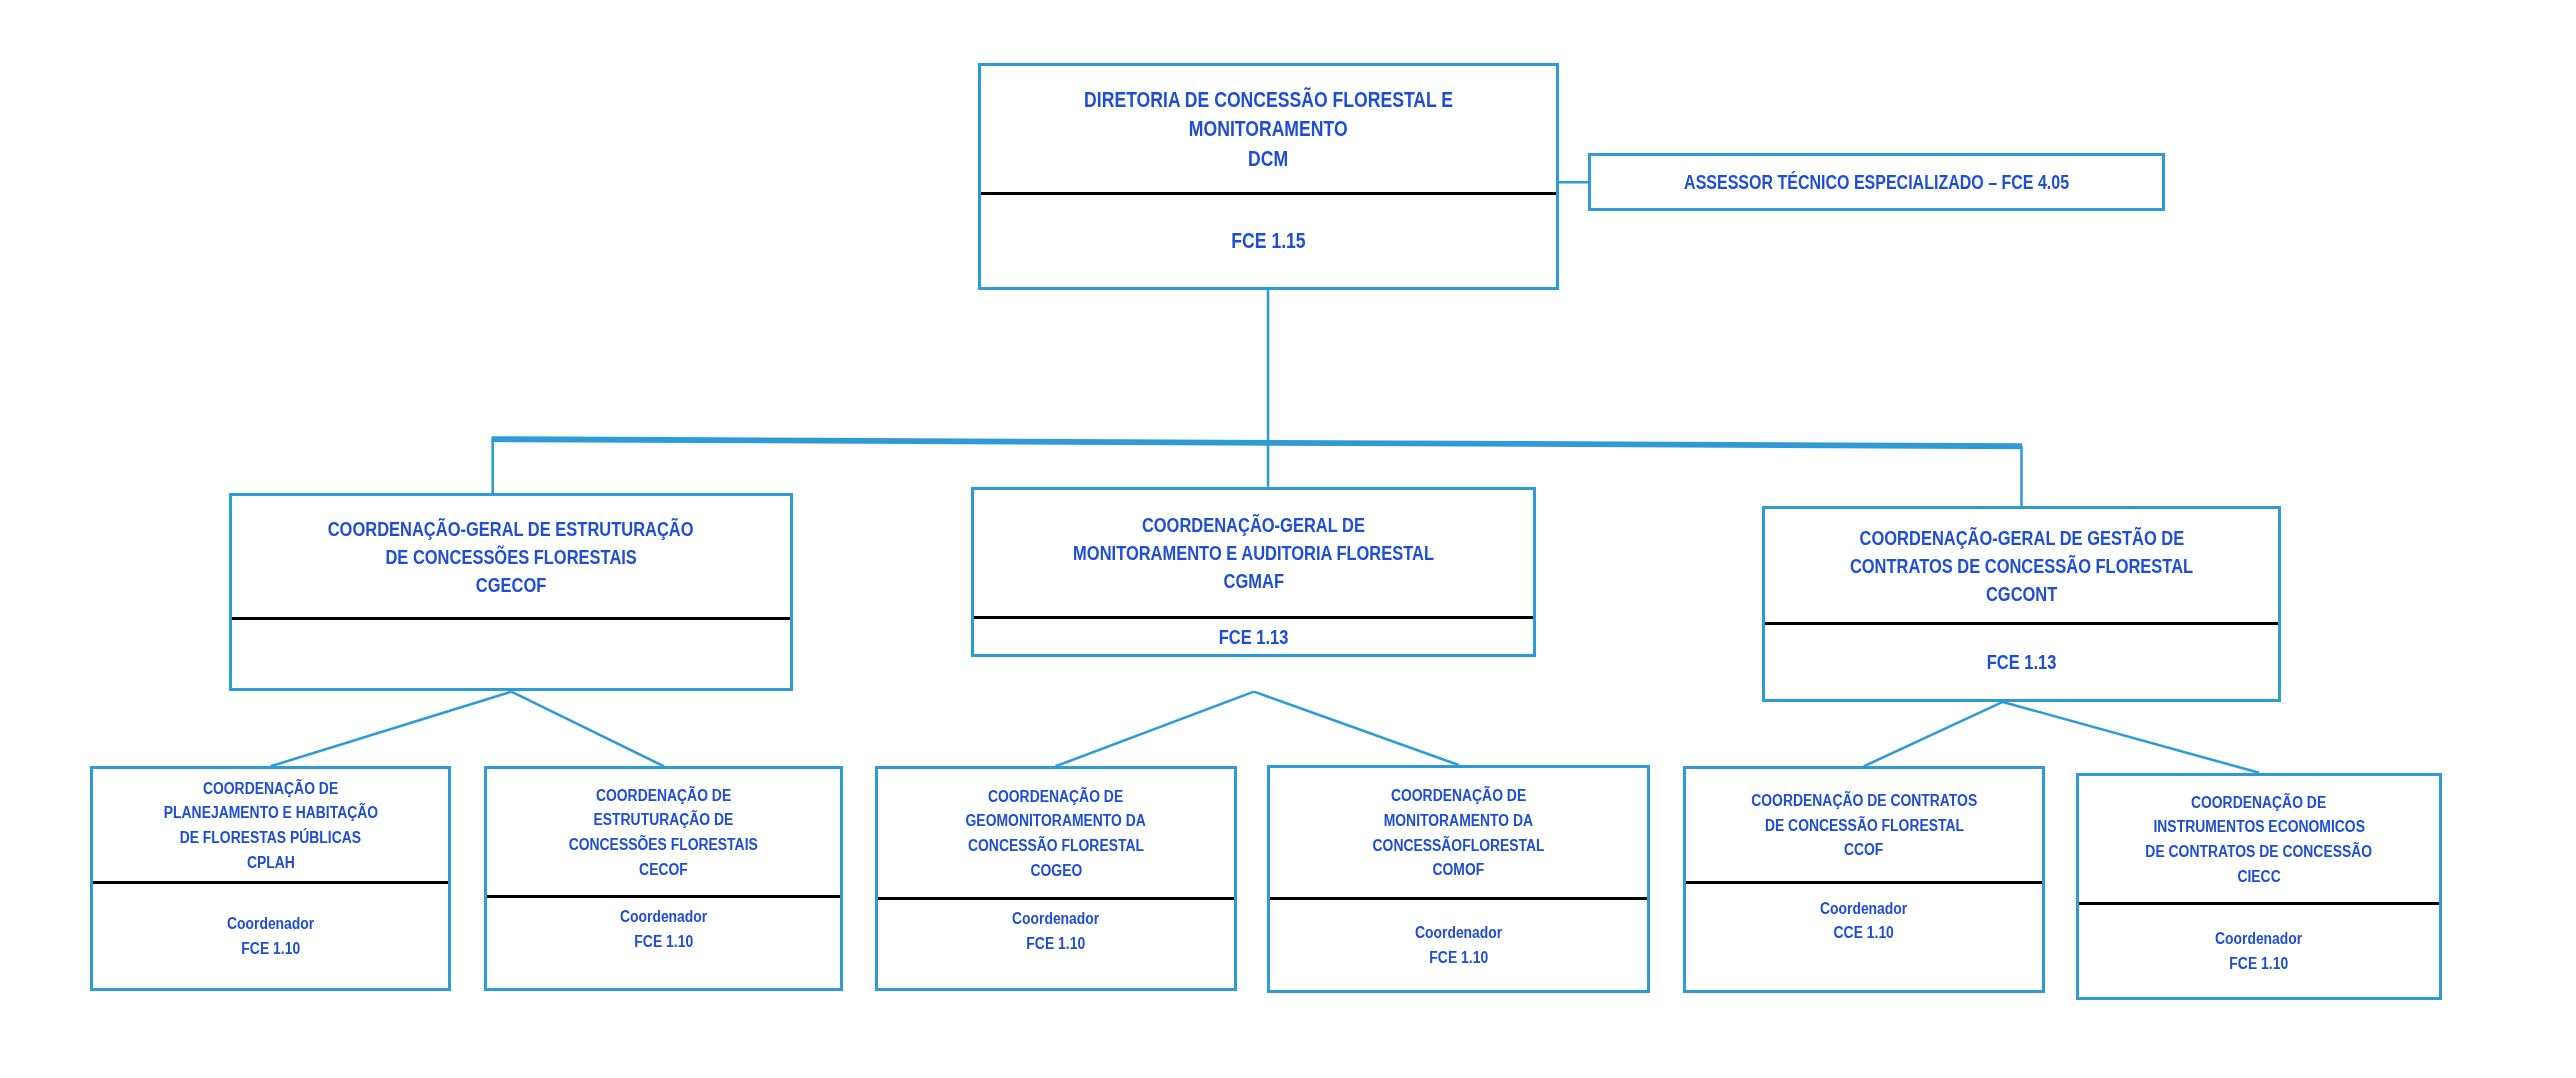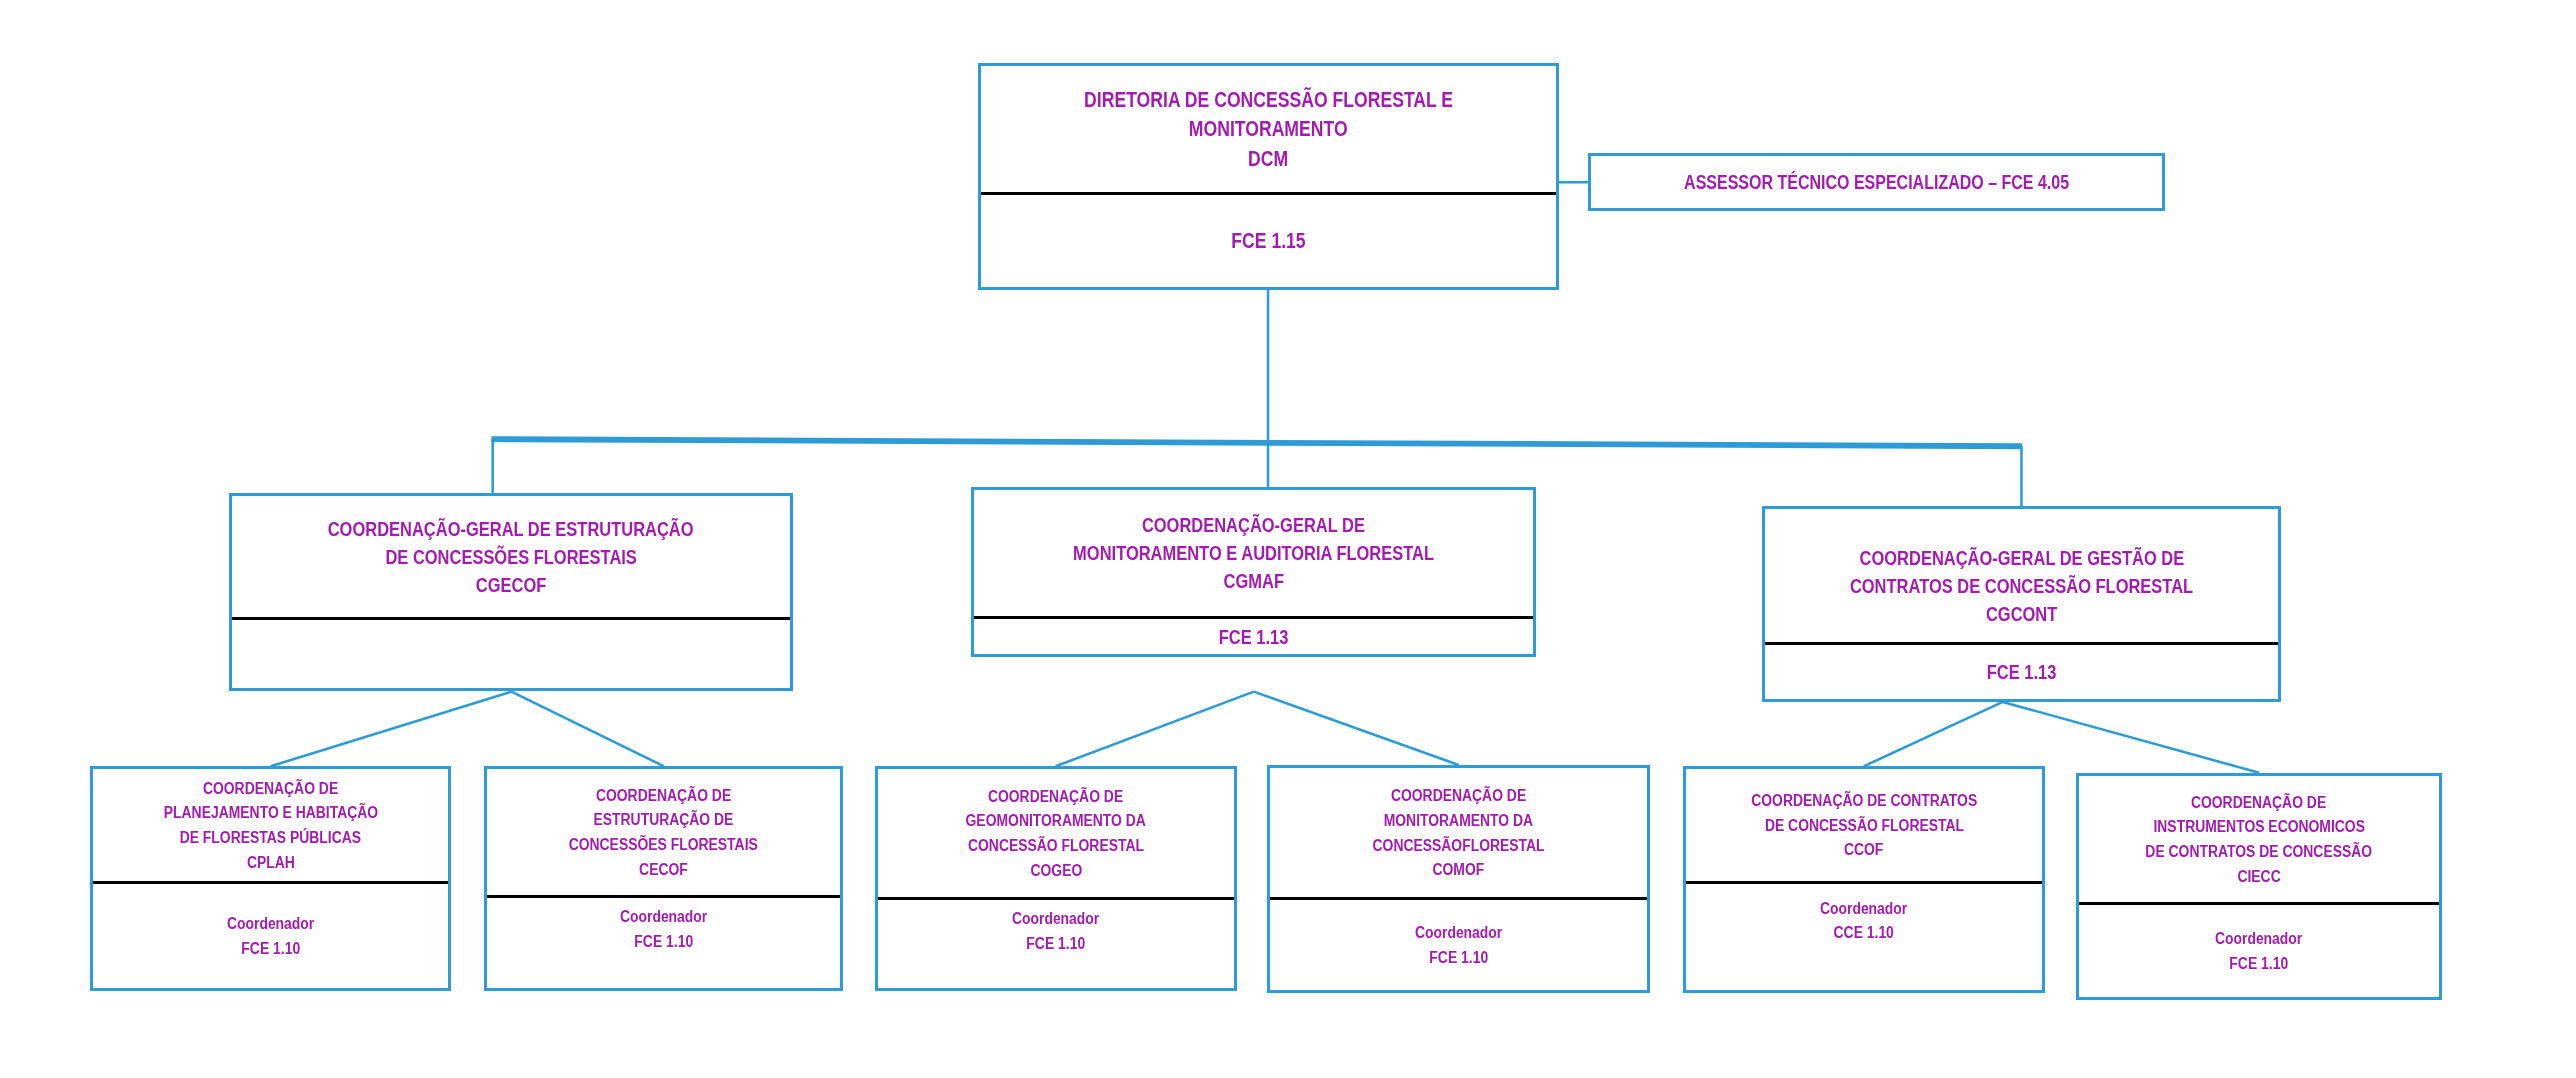--- a/index.html
+++ b/index.html
@@ -36,21 +36,21 @@
     z-index: 2;
   }
   .org-box .title-cell,
   .org-box .code-cell {
     box-sizing: border-box;
     display: flex;
     flex-direction: column;
     align-items: center;
     justify-content: center;
     text-align: center;
-    color: #a21caf;
+    color: #1d4ed8;
     font-weight: bold;
     padding: 0 9px;
   }
   .org-box .title-cell {
     border-bottom: 3.2px solid #000000;
   }
   .org-box.no-divider .title-cell {
     border-bottom: none;
   }
   .org-box .line { display: block; white-space: nowrap; }
@@ -68,21 +68,21 @@
 
   #box-assessor   { left: 1588px; top: 153px; width: 577px; height: 58px; }
   #box-assessor .title-cell { flex: 1 1 auto; font-size: 20px; border-bottom: none; }
 
   #box-cgecof     { left: 229px;  top: 493px;  width: 564px; height: 198px; }
   #box-cgmaf      { left: 971px; top: 487px;  width: 565px; height: 170px; }
   #box-cgcont     { left: 1762px; top: 506px;  width: 519px; height: 196px; }
   .cg .title-cell { flex: 0 0 124px; font-size: 20.6px; line-height: 1.36; }
   .cg .code-cell  { flex: 1 1 auto;  font-size: 20.6px; }
   #box-cgmaf .title-cell { flex: 0 0 129px; }
-  #box-cgcont .title-cell { flex: 0 0 116px; margin-top: 20px; }
+  #box-cgcont .title-cell { flex: 0 0 116px; }
 
   #box-cplah  { left: 90px;  top: 766px; width: 361px; height: 225px; }
   #box-cecof  { left: 484px;  top: 766px; width: 359px; height: 225px; }
   #box-cogeo  { left: 875px; top: 766px; width: 362px; height: 225px; }
   #box-comof  { left: 1267px; top: 765px; width: 383px; height: 228px; }
   #box-ccof   { left: 1683px; top: 766px; width: 362px; height: 227px; }
   #box-ciecc  { left: 2076px; top: 773px; width: 366px; height: 227px; }
 
   .coord .title-cell { font-size: 17.4px; line-height: 1.42; }
   .coord .code-cell  { font-size: 17.4px; line-height: 1.42; }

